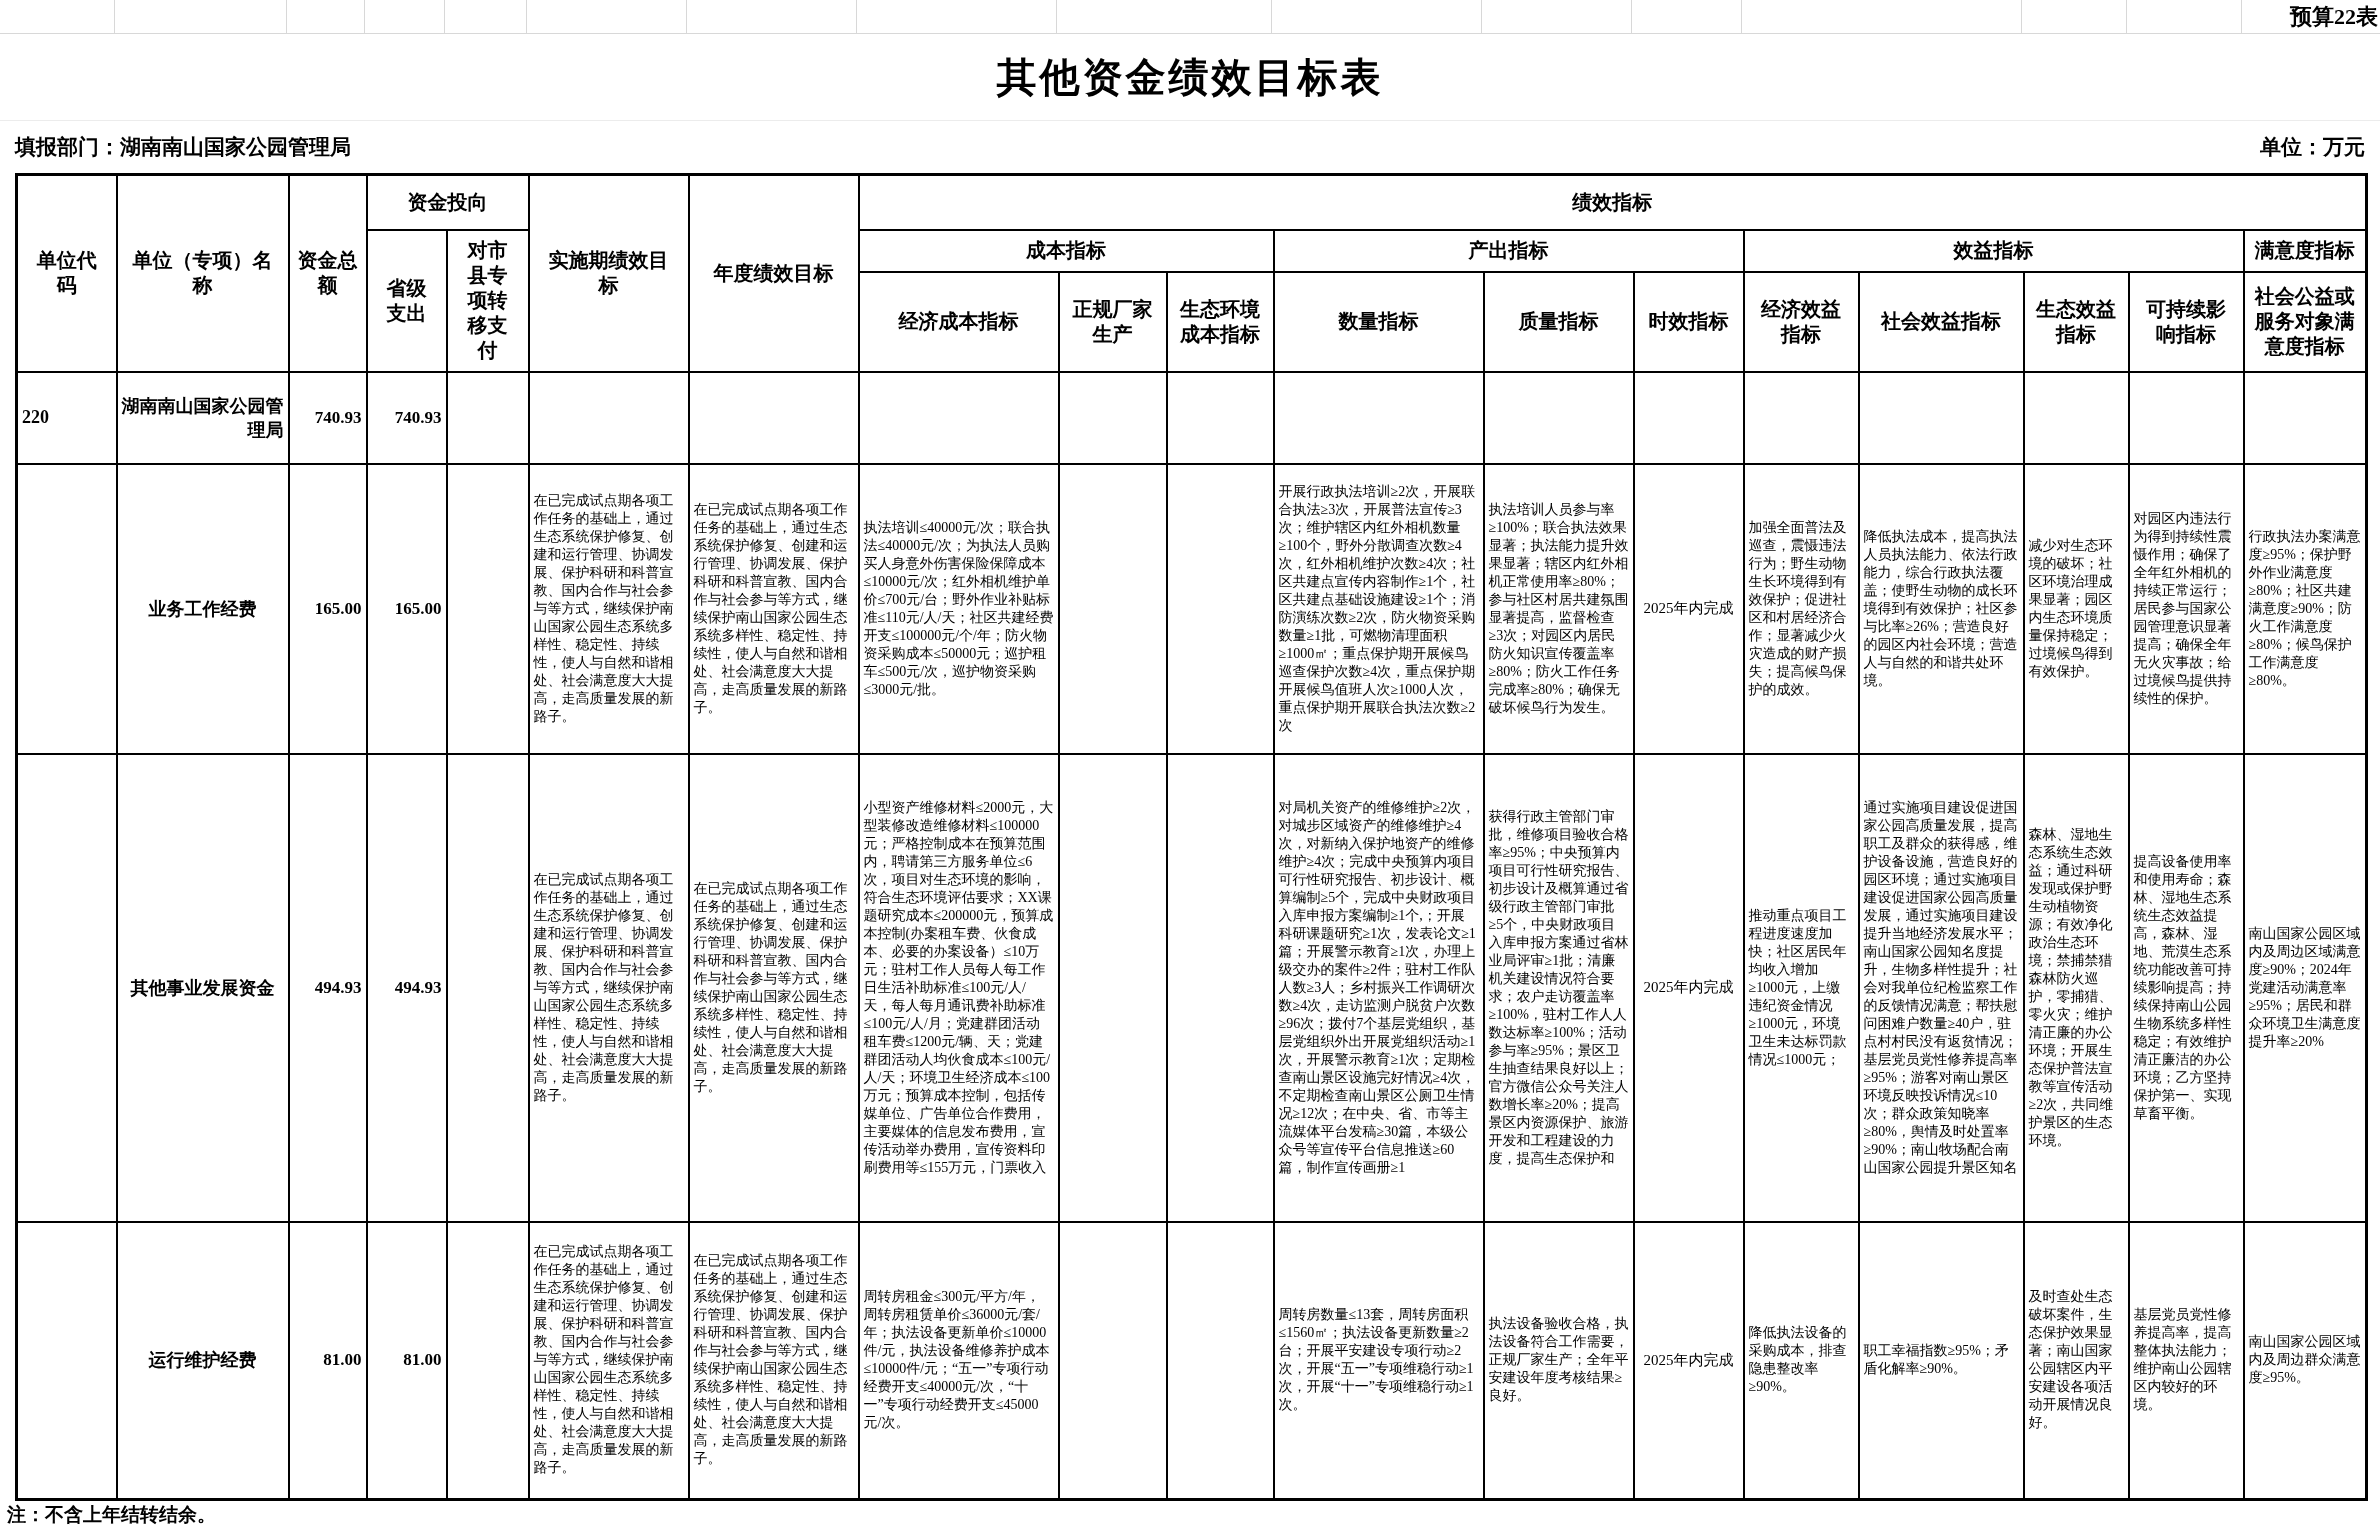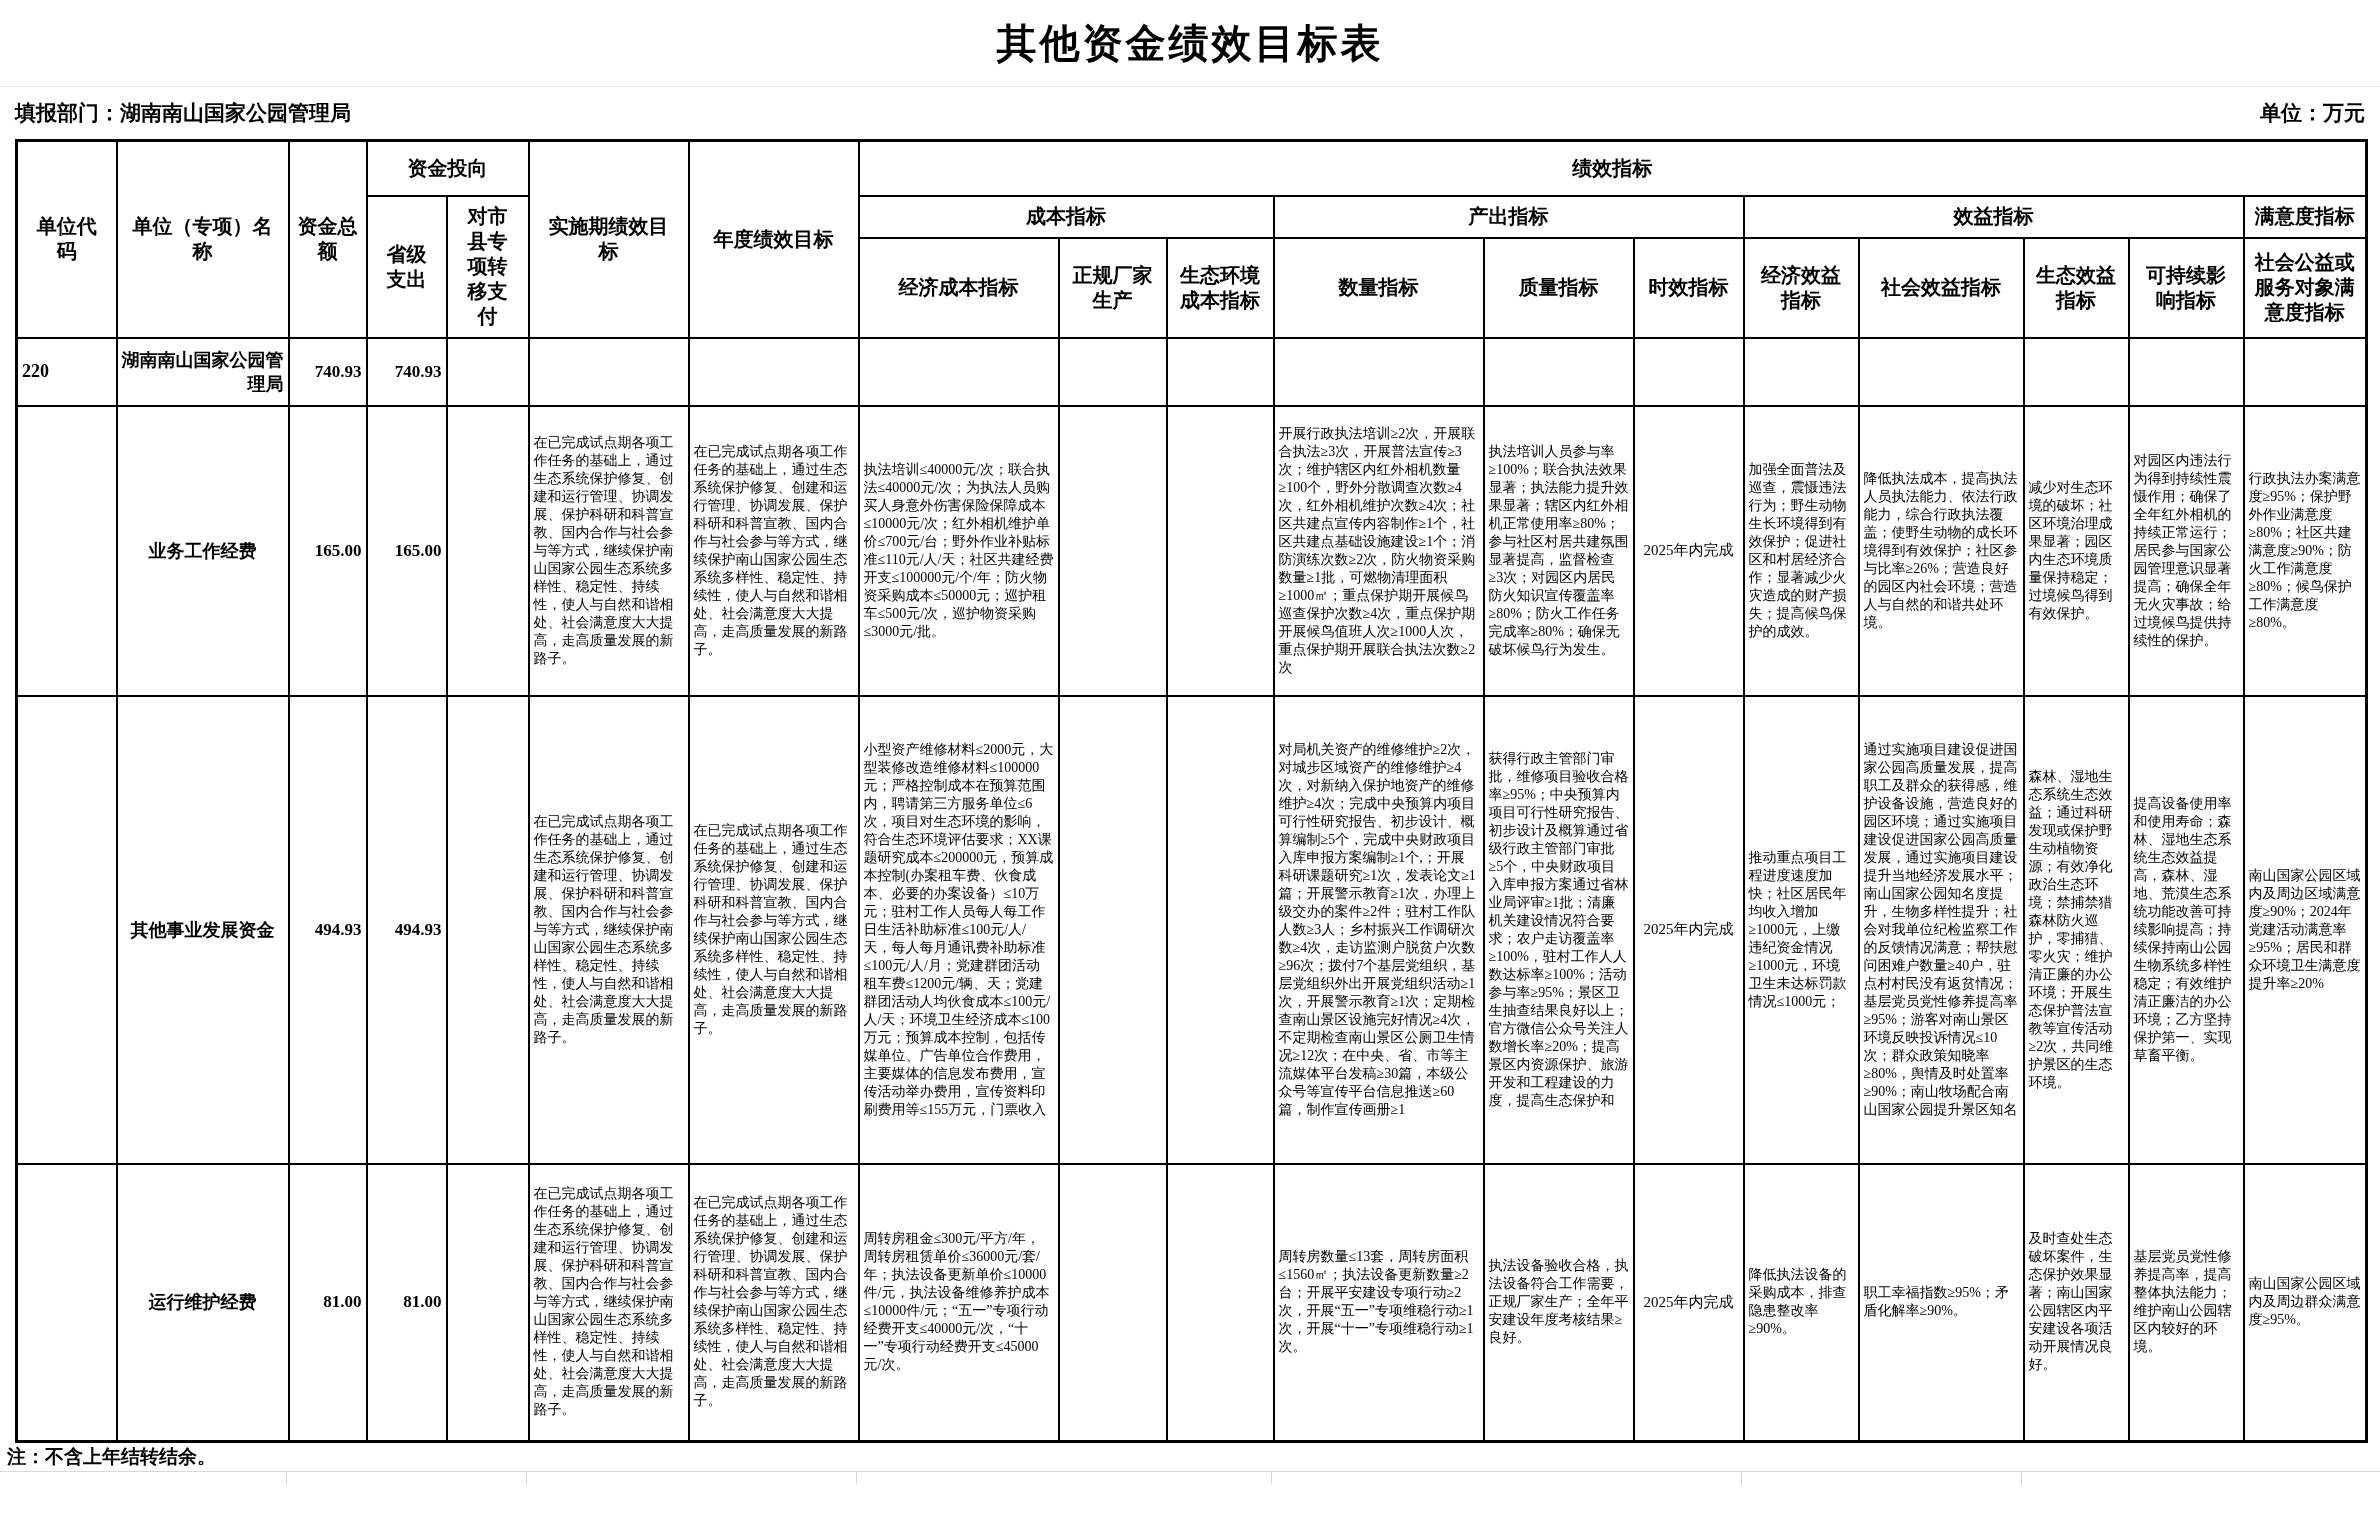--- a/index.html
+++ b/index.html
@@ -38,20 +38,40 @@
   .time .cellbox{font-size:15px;justify-content:center;text-align:center;}
   
   .note-row{height:28px;display:flex;align-items:center;padding-left:7px;}
   .note{font-size:19px;font-weight:bold;}
 </style>
 </head>
 <body>
 
 <div class="sheet">
 
+  <div class="gridstrip top">
+    <div class="gcell" style="width:115px"></div>
+    <div class="gcell" style="width:172px"></div>
+    <div class="gcell" style="width:78px"></div>
+    <div class="gcell" style="width:80px"></div>
+    <div class="gcell" style="width:82px"></div>
+    <div class="gcell" style="width:160px"></div>
+    <div class="gcell" style="width:170px"></div>
+    <div class="gcell" style="width:200px"></div>
+    <div class="gcell" style="width:215px"></div>
+    <div class="gcell" style="width:210px"></div>
+    <div class="gcell" style="width:150px"></div>
+    <div class="gcell" style="width:110px"></div>
+    <div class="gcell" style="width:280px"></div>
+    <div class="gcell" style="width:105px"></div>
+    <div class="gcell" style="width:115px"></div>
+    <div class="gcell" style="flex:1;border-right:none;">
+      <span class="tag">预算22表</span>
+    </div>
+  </div>
 
   <div class="title-row">
     <div class="title">其他资金绩效目标表</div>
   </div>
 
   <div class="meta-row">
     <div class="meta">填报部门：湖南南山国家公园管理局</div>
     <div class="meta">单位：万元</div>
   </div>
 
@@ -103,21 +123,21 @@
         <th>时效指标</th>
         <th class="pw14">经济效益指标</th>
         <th>社会效益指标</th>
         <th class="pw10">生态效益指标</th>
         <th class="pw14">可持续影响指标</th>
         <th class="pw10">社会公益或服务对象满意度指标</th>
       </tr>
     </thead>
     <tbody>
 
-      <tr style="height:68px">
+      <tr style="height:92px">
         <td class="code">
             <div class="cellbox h72">
               <span>220</span>
             </div>
           </td>
         <td class="name-left">
             <div class="cellbox h72">
               <span>湖南南山国家公园管理局</span>
             </div>
           </td>

